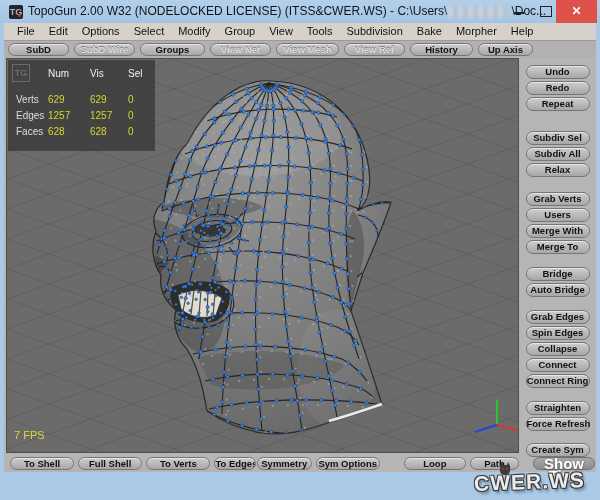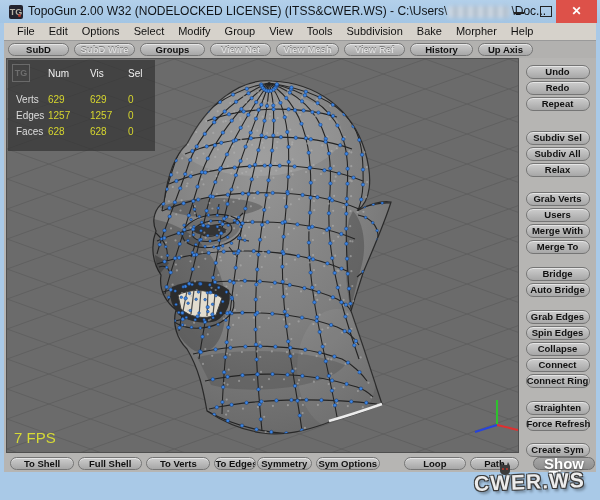--- a/index.html
+++ b/index.html
@@ -36,21 +36,21 @@
   
   #statspanel{position:absolute;left:1px;top:1px;width:147px;height:91px;background:rgba(44,44,44,.62);font-size:10px;}
   #tg-logo{position:absolute;left:4px;top:4px;width:16px;height:16px;border:1px solid #6a6a6a;color:#6e6e6e;
            font-size:9px;font-weight:bold;text-align:center;line-height:16px;}
   .srow{position:absolute;height:12px;white-space:nowrap;}
   .scol0{position:absolute;left:8px;color:#dedede;}
   .scol1{position:absolute;left:40px;color:#d6d62e;text-align:right;}
   .scol2{position:absolute;left:82px;color:#d6d62e;}
   .scol3{position:absolute;left:120px;color:#d6d62e;}
   .shead{color:#f0f0f0;}
-  #fps{position:absolute;left:7px;top:370px;font-size:15px;color:#d6da35;}
+  #fps{position:absolute;left:7px;top:370px;font-size:11px;color:#d6da35;}
   
   #rightpanel{position:absolute;left:515px;top:0;width:77px;height:414px;background:#b6b5b3;padding-top:7px;box-sizing:border-box;}
   .rbtn{width:64px;height:14px;margin:0 auto 2px auto;border:1px solid #757575;border-radius:7px;
         background:linear-gradient(#cdcdcd,#a7a7a7);font-size:9.5px;font-weight:bold;color:#111;
         text-align:center;line-height:12px;box-shadow:0 1px 0 rgba(255,255,255,.5) inset;box-sizing:border-box;white-space:nowrap;}
   .g9{margin-top:20px;} .g15{margin-top:15px;} .g13{margin-top:13px;} .g12{margin-top:12px;}
   
   #bottombar{position:absolute;left:0;top:396px;width:515px;height:18px;background:#b6b5b3;
              display:flex;align-items:center;gap:4px;padding-left:6px;box-sizing:border-box;}
   .bb0{width:68px;} .bb1{width:68px;} .bb2{width:68px;} .bb3{width:44px;}

